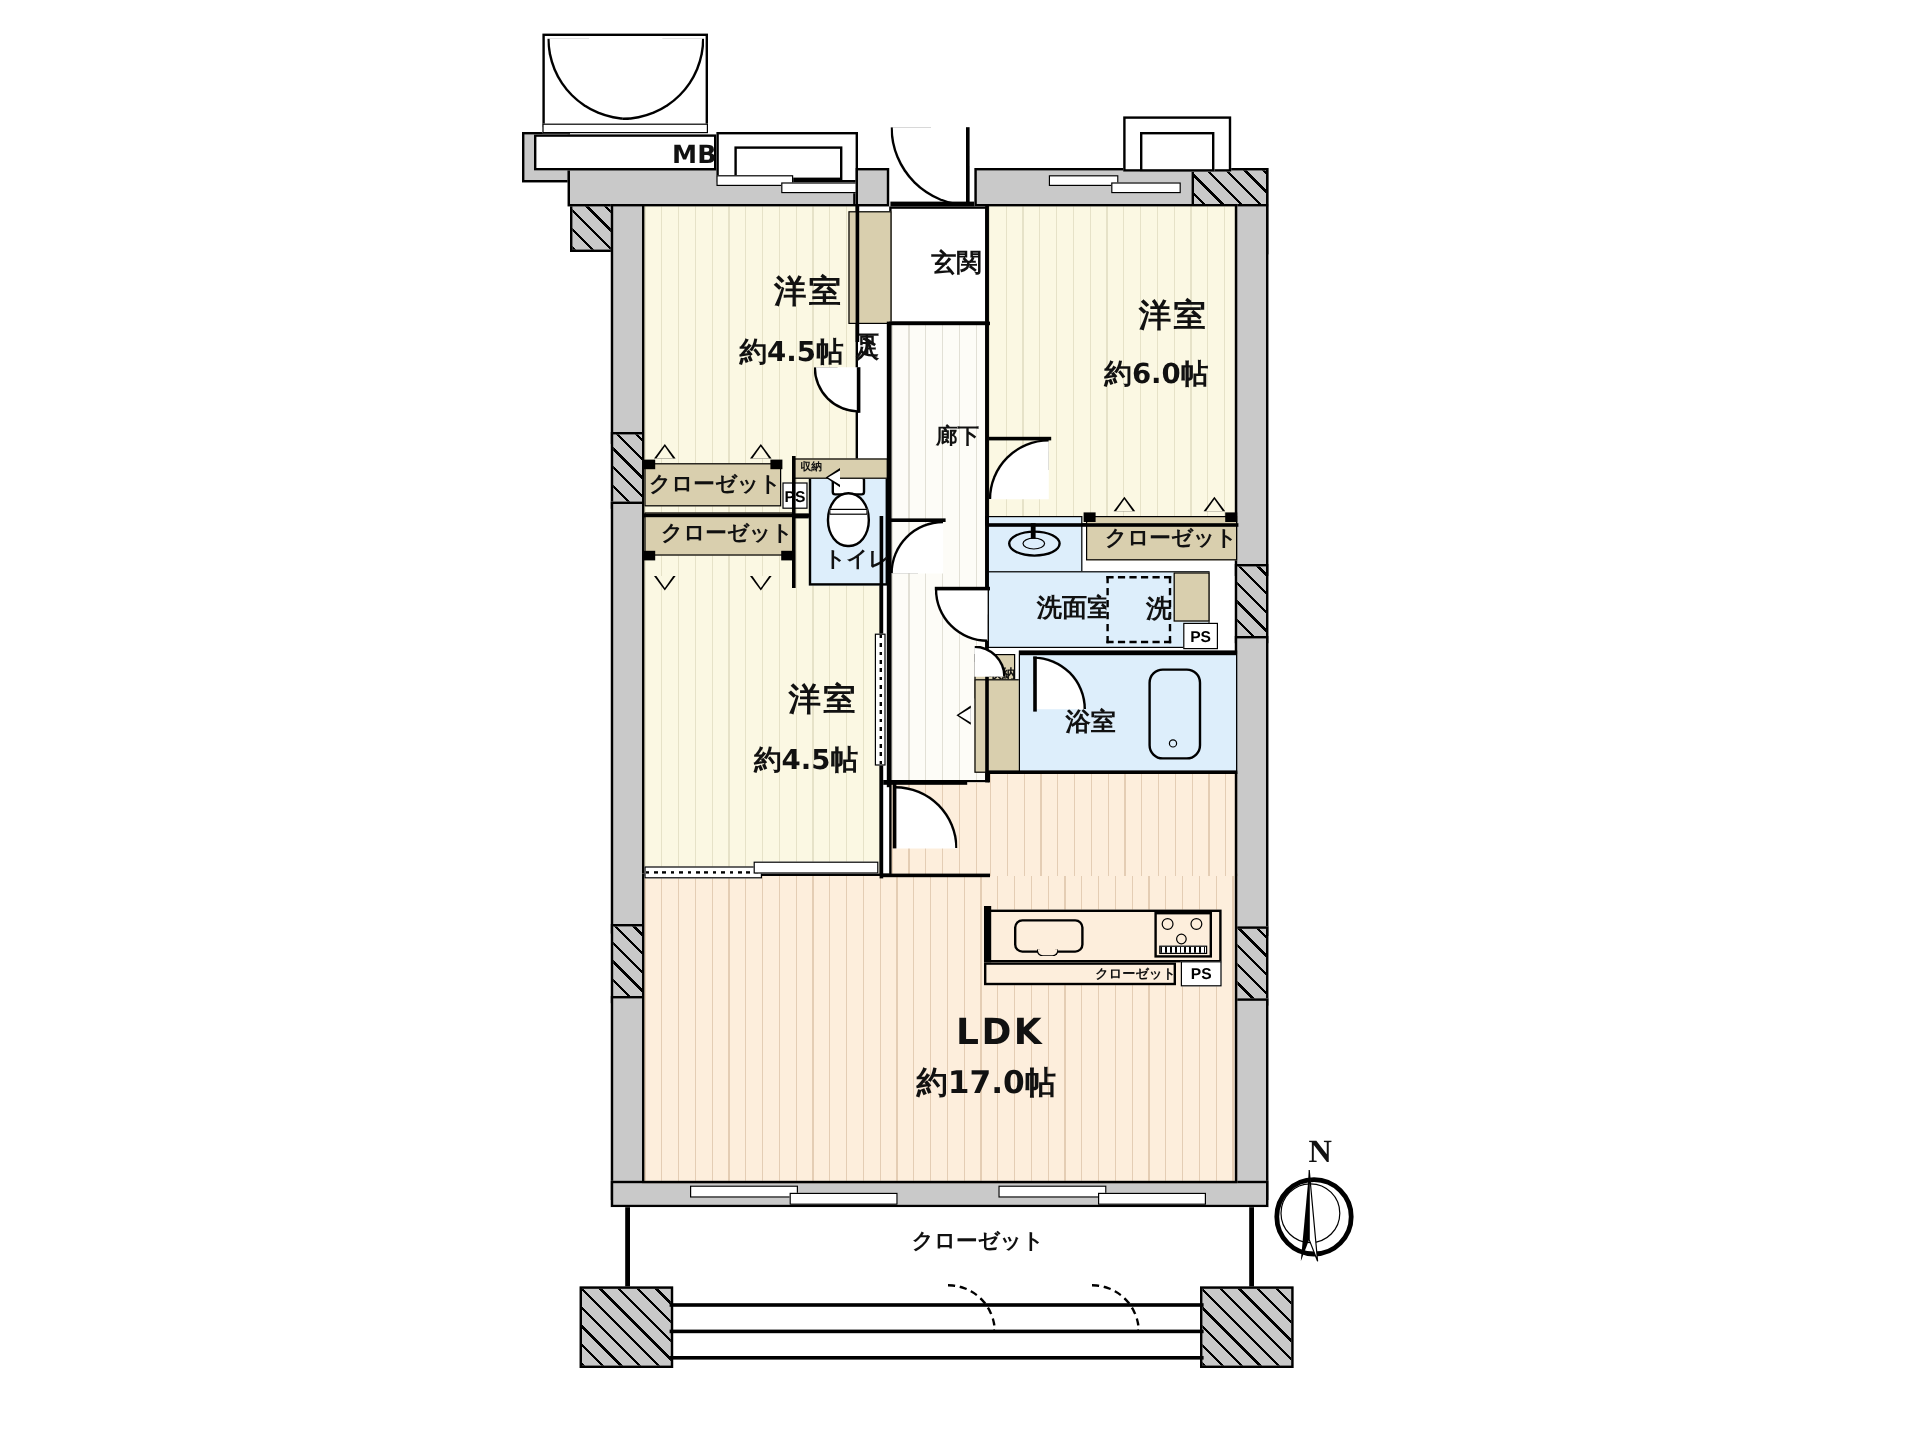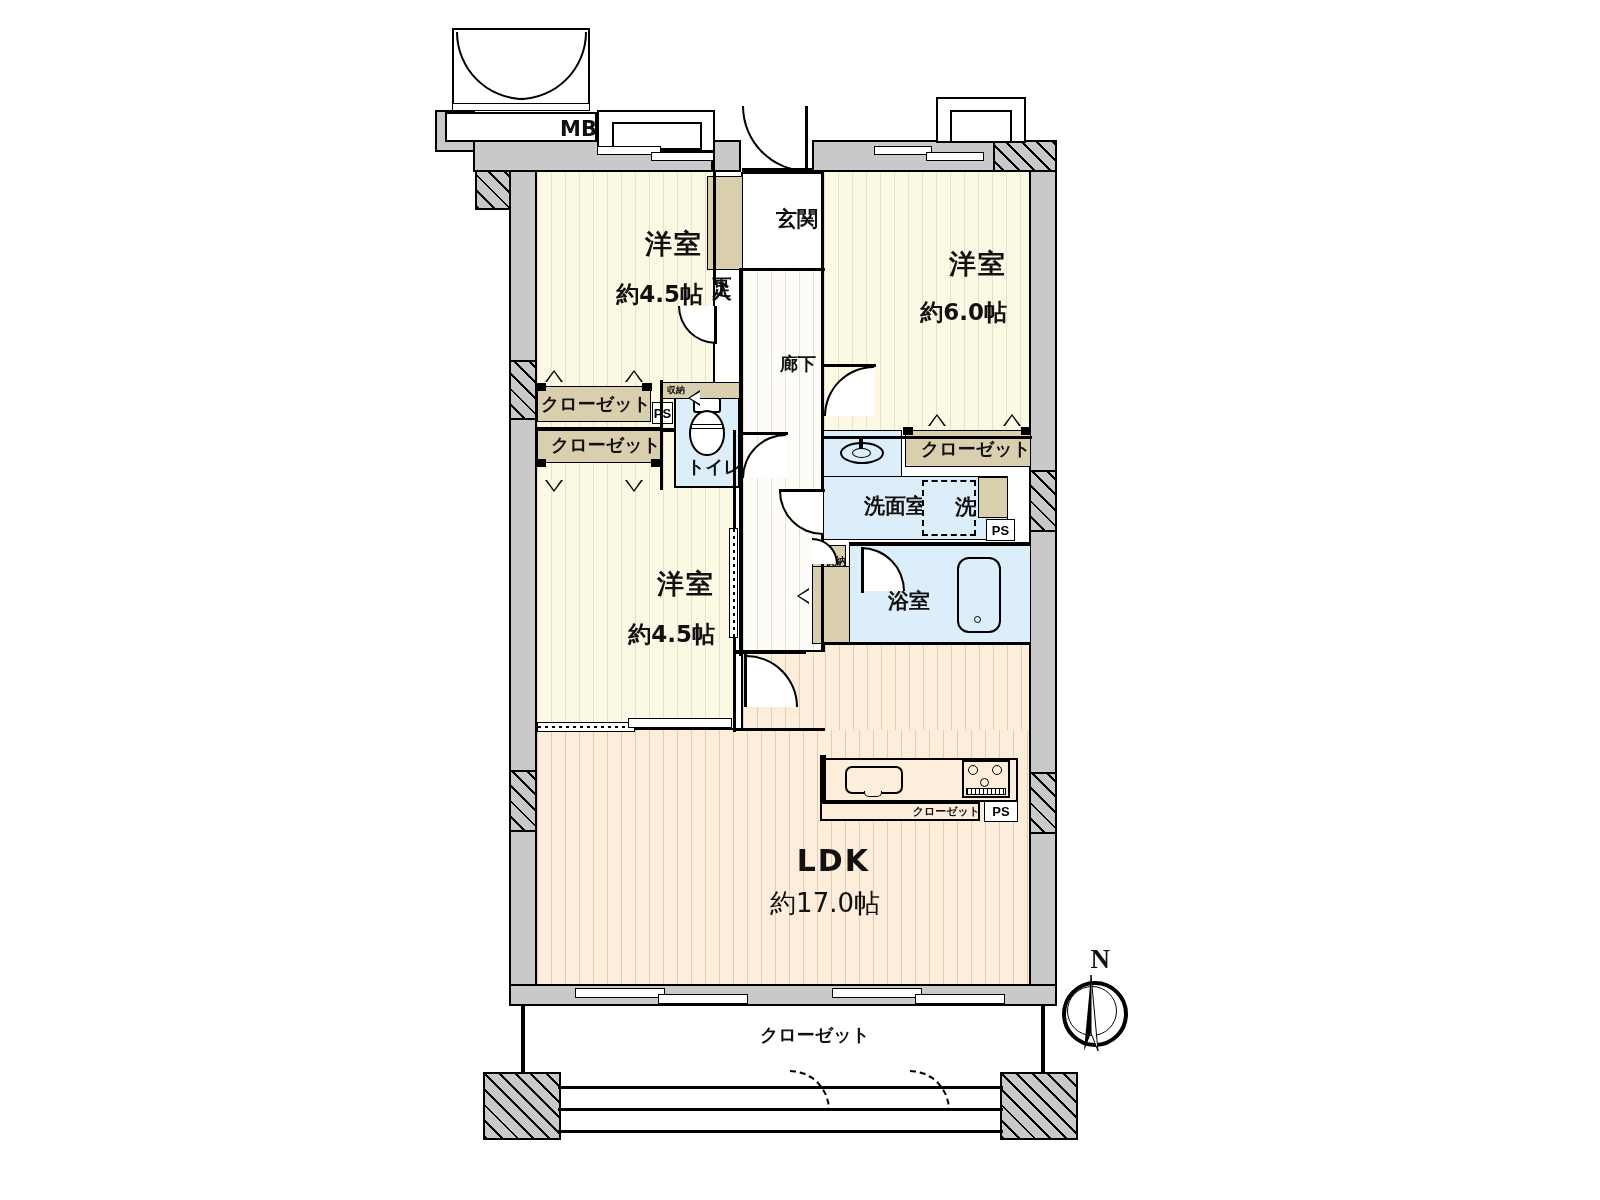--- a/index.html
+++ b/index.html
@@ -38,21 +38,21 @@
   
   .lab{position:absolute;color:#111;text-align:right;line-height:1.05;white-space:nowrap;
        font-family:"DejaVu Sans","Liberation Sans",sans-serif;}
   .lab-room{font-size:27px;font-weight:700;letter-spacing:2px;}
   .lab-size{font-size:23px;font-weight:700;letter-spacing:0px;}
   .lab-med{font-size:21px;font-weight:700;}
   .lab-sm{font-size:18px;font-weight:700;}
   .lab-xs{font-size:18px;font-weight:700;}
   .lab-tiny{font-size:9px;font-weight:700;}
   .lab-ldk{font-size:30px;font-weight:700;letter-spacing:2px;}
-  .lab-ldks{font-size:26px;font-weight:400;}
+  .lab-ldks{font-size:26px;font-weight:700;}
   .lab-vert{writing-mode:vertical-rl;text-orientation:upright;font-size:19px;font-weight:700;letter-spacing:1px;}
   .arcd{position:absolute;border:2px dashed #000;background:transparent;}
 
   
   .pane{position:absolute;background:#fff;border:1.5px solid #000;}
   .panedash{position:absolute;background:#fff;border:1.5px solid #000;
     background-image:repeating-linear-gradient(90deg,#000 0 3px,#fff 3px 7px);background-size:100% 2px;background-repeat:no-repeat;background-position:center;}
 
   
   .triup{position:absolute;width:0;height:0;border-left:9px solid transparent;border-right:9px solid transparent;border-bottom:12px solid #000;}

